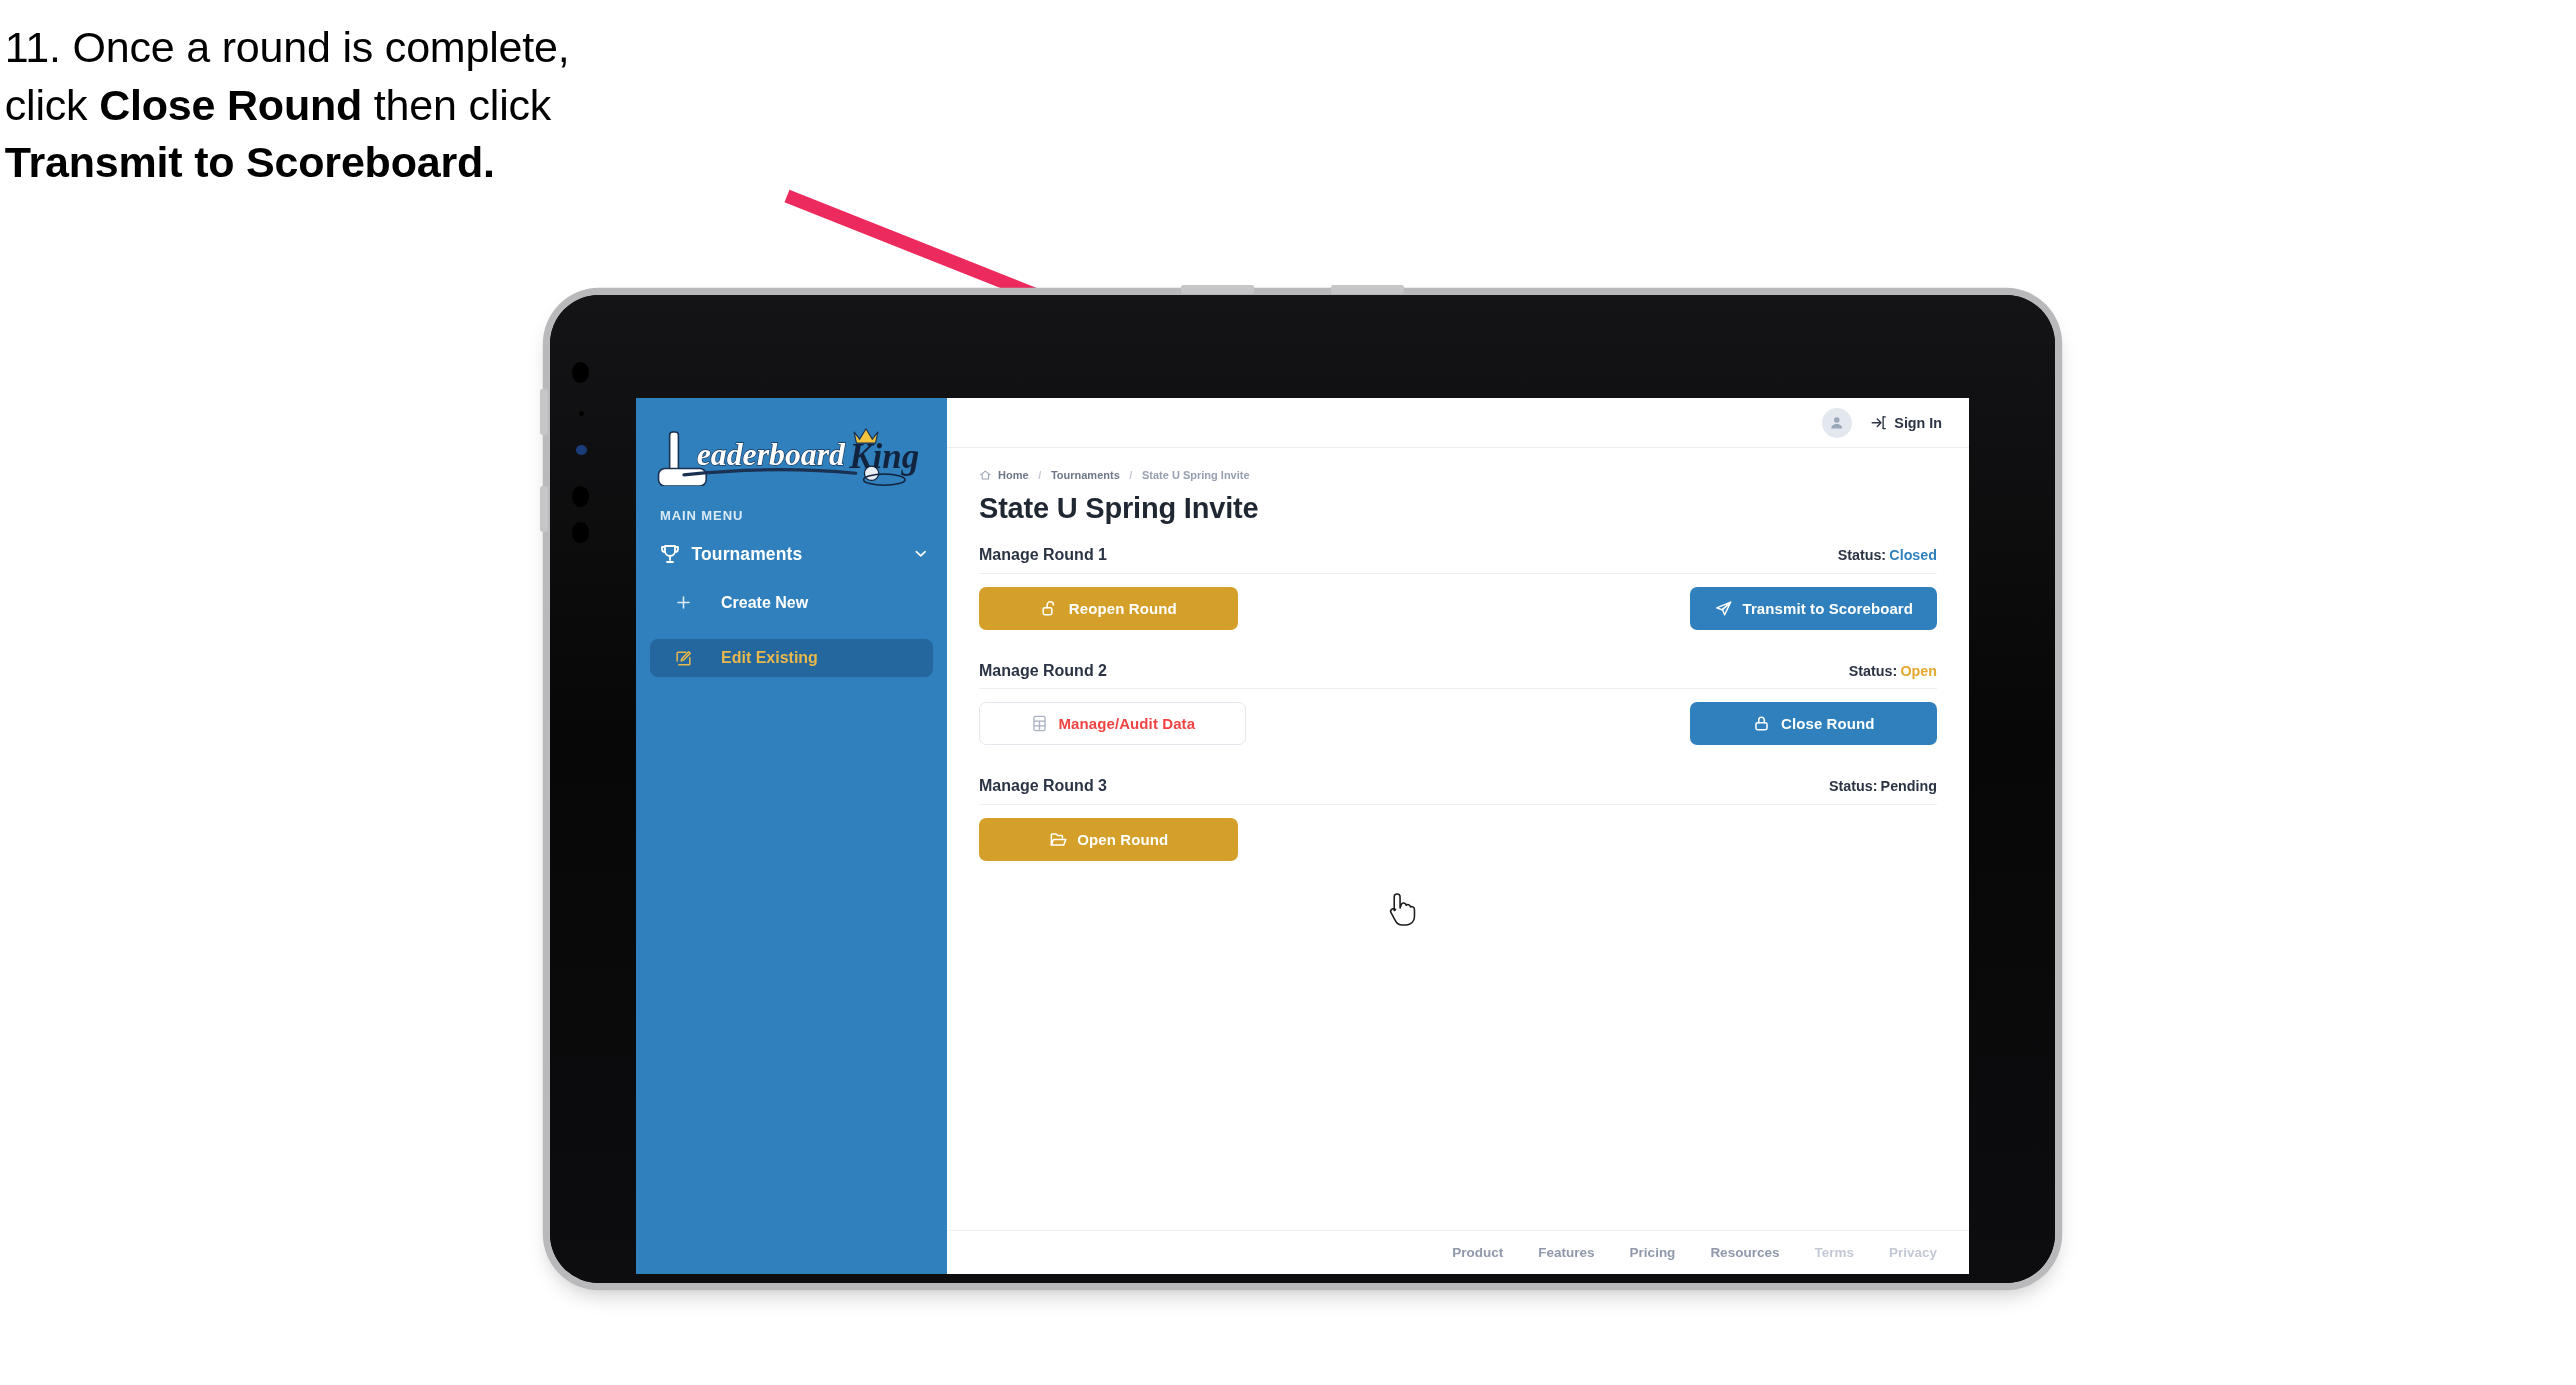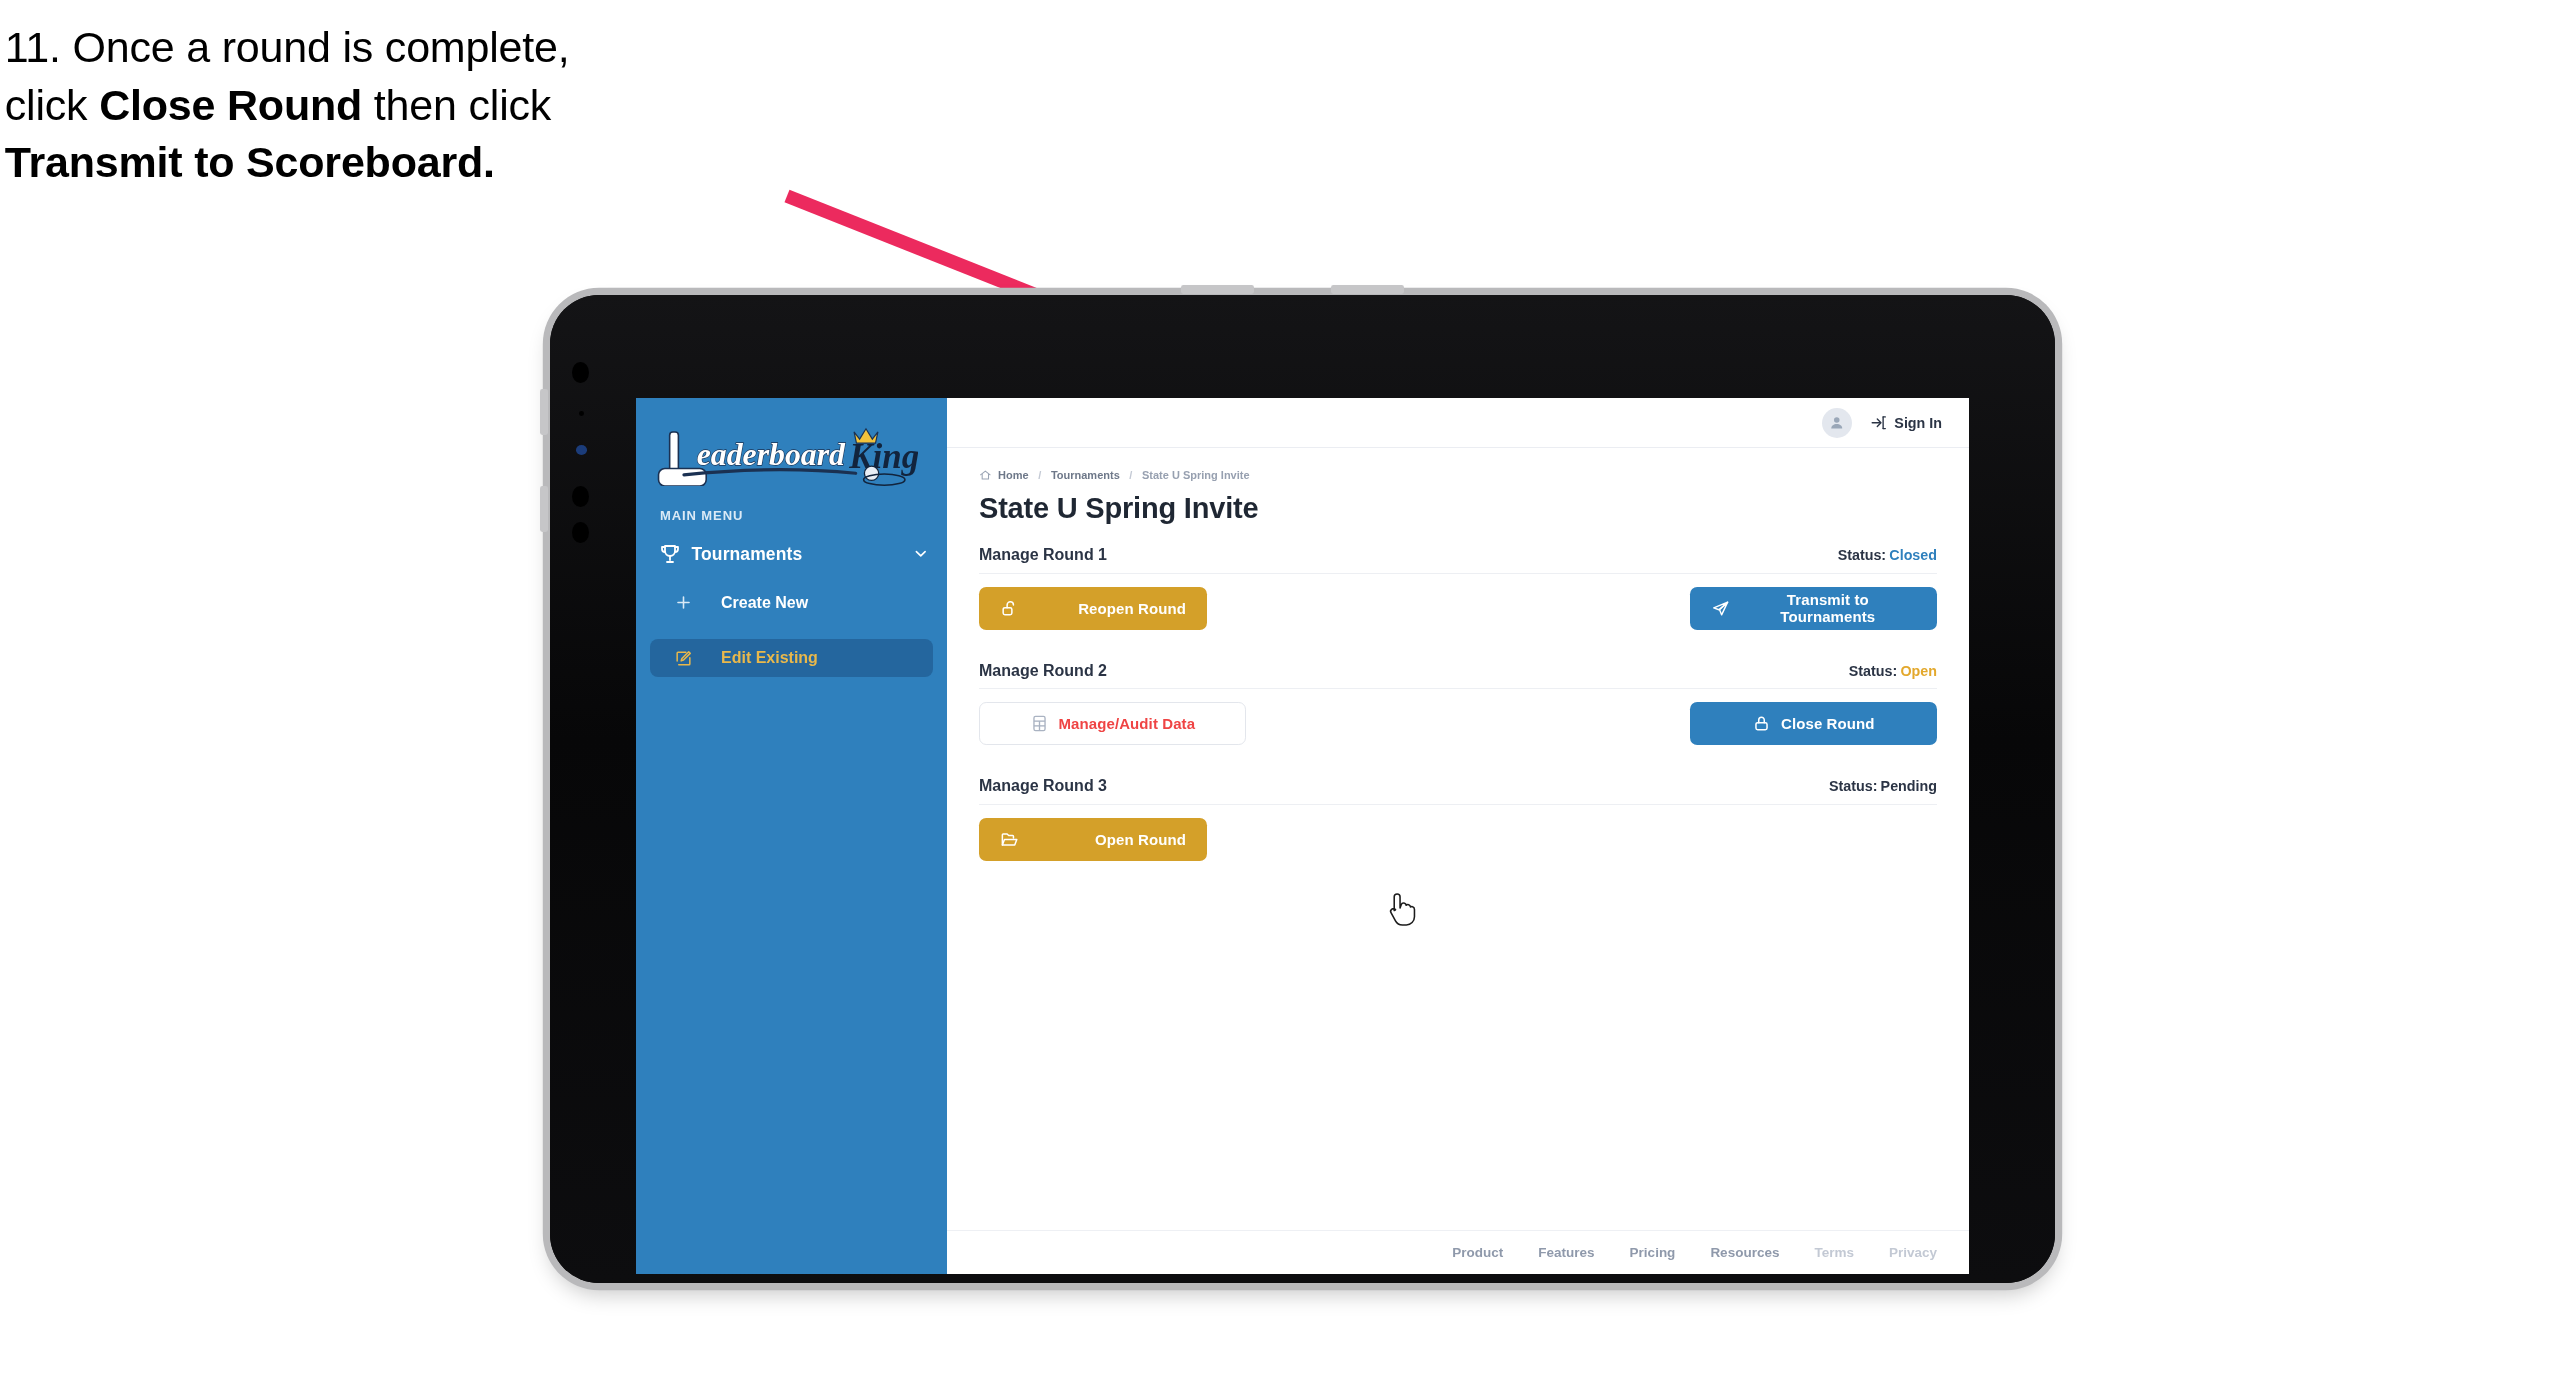--- a/index.html
+++ b/index.html
@@ -253,22 +253,21 @@
     letter-spacing: 0.1px;
     border: none;
     cursor: pointer;
     padding: 0 21px;
     box-sizing: border-box;
   }
   .btn .ic { width: 19px; height: 19px; margin-right: 9.6px; flex: 0 0 19px; }
   .btn-gold {
     background: #d4a029;
     color: #ffffff;
-    width: 228px;
-    justify-content: space-between;
+    width: 259px;
   }
   .btn-blue {
     background: #2f80bd;
     color: #ffffff;
     width: 247px;
   }
   .btn-ghost {
     background: #ffffff;
     color: #ef4444;
     border: 0.8px solid #e3e6ec;
@@ -442,21 +441,21 @@
                 <rect x="4" y="11" width="11" height="9" rx="2.2"></rect>
                 <path d="M9 11V7.5a4 4 0 0 1 8 0"></path>
               </svg>
               <span>Reopen Round</span>
             </button>
             <button class="btn btn-blue">
               <svg class="ic" viewBox="0 0 24 24" fill="none" stroke="#ffffff" stroke-width="1.8" stroke-linecap="round" stroke-linejoin="round">
                 <path d="M21 4L3.5 11.2l6.4 2.4L21 4z"></path>
                 <path d="M21 4l-7.6 16-2.6-6.4L21 4z"></path>
               </svg>
-              <span>Transmit to Tournaments</span>
+              <span>Transmit to Scoreboard</span>
             </button>
           </div>
         </div>
 
         <div class="round r2">
           <div class="round-head">
             <span class="round-title">Manage Round 2</span>
             <span class="round-status">
               <span>Status:</span><span class="val open">Open</span>
             </span>

